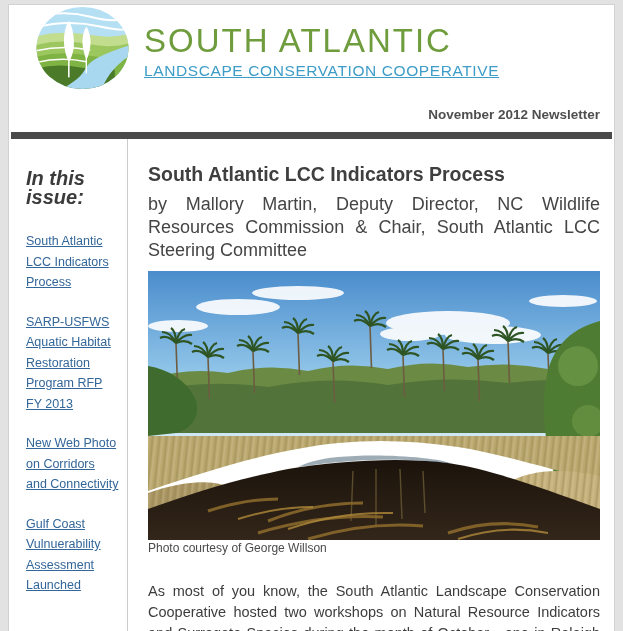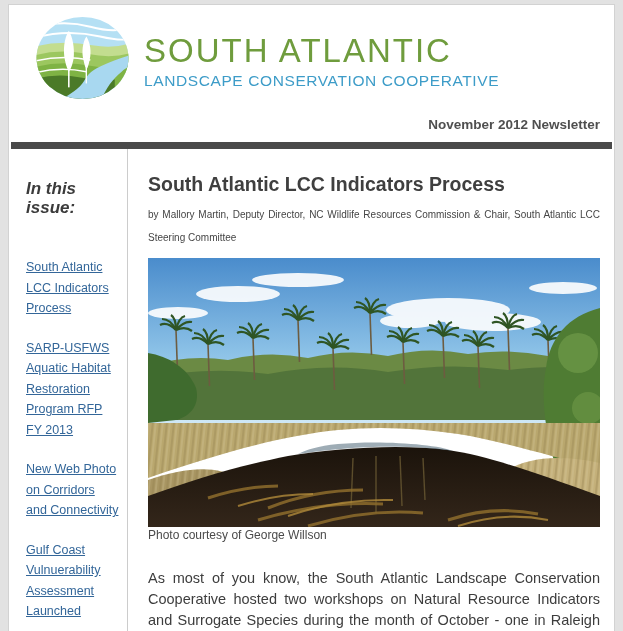--- a/index.html
+++ b/index.html
@@ -15,37 +15,38 @@
     position: absolute;
     top: 4px;
     left: 8px;
     width: 607px;
     height: 1400px;
     background: #ffffff;
     border: 1px solid #d2d2d2;
     box-sizing: border-box;
   }
   
-  .header { padding: 10px 0 0 22px; display: flex; align-items: flex-start; }
+  .header { padding: 0 0 0 22px; display: flex; align-items: flex-start; }
   .logo { width: 103px; height: 88px; flex: 0 0 auto; }
   .wordmark { margin-left: 10px; padding-top: 19px; }
   .brand1 {
     font-size: 33px;
     letter-spacing: 2px;
     color: #6f9c3d;
     font-weight: 400;
     line-height: 1;
     white-space: nowrap;
   }
   .brand2 {
     font-size: 15.5px;
     letter-spacing: 0.6px;
     color: #3d9cc8;
     margin-top: 5px;
     white-space: nowrap;
+    text-decoration: underline;
   }
   .edition {
     text-align: right;
     padding-right: 14px;
     margin-top: 14px;
     font-size: 13.5px;
     font-weight: bold;
     color: #4f4f4f;
   }
   .divider-bar {
@@ -56,26 +57,26 @@
   
   .content { display: flex; align-items: stretch; min-height: 1200px; }
   .sidebar {
     width: 119px;
     box-sizing: border-box;
     border-right: 1px solid #cccccc;
     padding: 30px 8px 0 17px;
     flex: 0 0 auto;
   }
   .issue-heading {
-    font-size: 17px;
+    font-size: 20px;
     font-weight: bold;
     font-style: italic;
     color: #3b3b3b;
     line-height: 19px;
-    margin-bottom: 40px;
+    margin-bottom: 24px;
   }
   .toc-link {
     display: block;
     color: #336699;
     text-decoration: underline;
     font-size: 12.5px;
     line-height: 20.5px;
     margin-bottom: 19px;
     cursor: pointer;
   }
@@ -84,21 +85,21 @@
     padding: 24px 16px 0 20px;
     box-sizing: border-box;
   }
   .article-title {
     font-size: 19.5px;
     font-weight: bold;
     color: #3f3f3f;
     margin: 0 0 7px 0;
   }
   .byline {
-    font-size: 10px;
+    font-size: 18px;
     color: #454545;
     line-height: 23px;
     text-align: justify;
     margin-bottom: 9px;
   }
   .photo-frame { width: 452px; height: 269px; display: block; }
   .photo-caption {
     font-size: 12px;
     color: #4a4a4a;
     margin-top: 1px;

